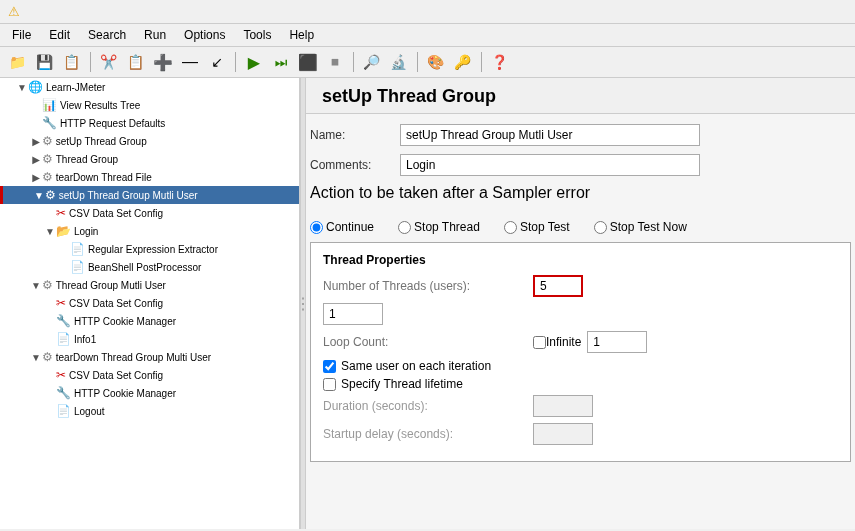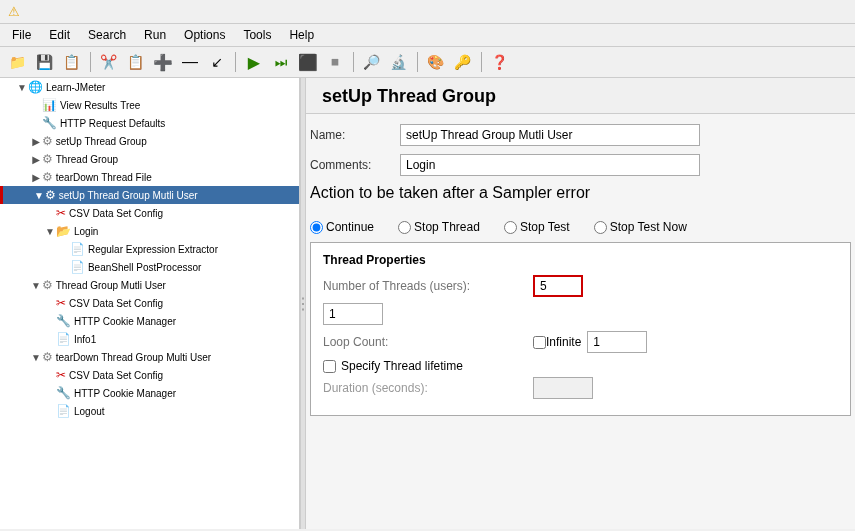--- a/index.html
+++ b/index.html
@@ -280,28 +280,36 @@
 
         <div class="tp-row">
           <span class="tp-field-label">Loop Count:</span>
           <label class="inline-checkbox" style="margin-right:6px;">
             <input type="checkbox" style="">
             <span>Infinite</span>
           </label>
           <input class="tp-input" type="text" value="1" style="">
         </div>
 
+        <div class="checkbox-row">
+          <input type="checkbox" checked="" style="">
+          <span>Same user on each iteration</span>
+        </div>
 
         <div class="checkbox-row">
           <input type="checkbox" style="">
           <span>Specify Thread lifetime</span>
         </div>
 
         <div class="tp-row" style="margin-top:4px;">
           <span class="tp-field-label disabled-label">Duration (seconds):</span>
           <input class="tp-input" type="text" disabled="" style="background: rgb(240, 240, 240);">
         </div>
 
+        <div class="tp-row">
+          <span class="tp-field-label disabled-label">Startup delay (seconds):</span>
+          <input class="tp-input" type="text" disabled="" style="background: rgb(240, 240, 240);">
+        </div>
       </div>
 
     </div>
   </div>
 </div>
 
 </body></html>

